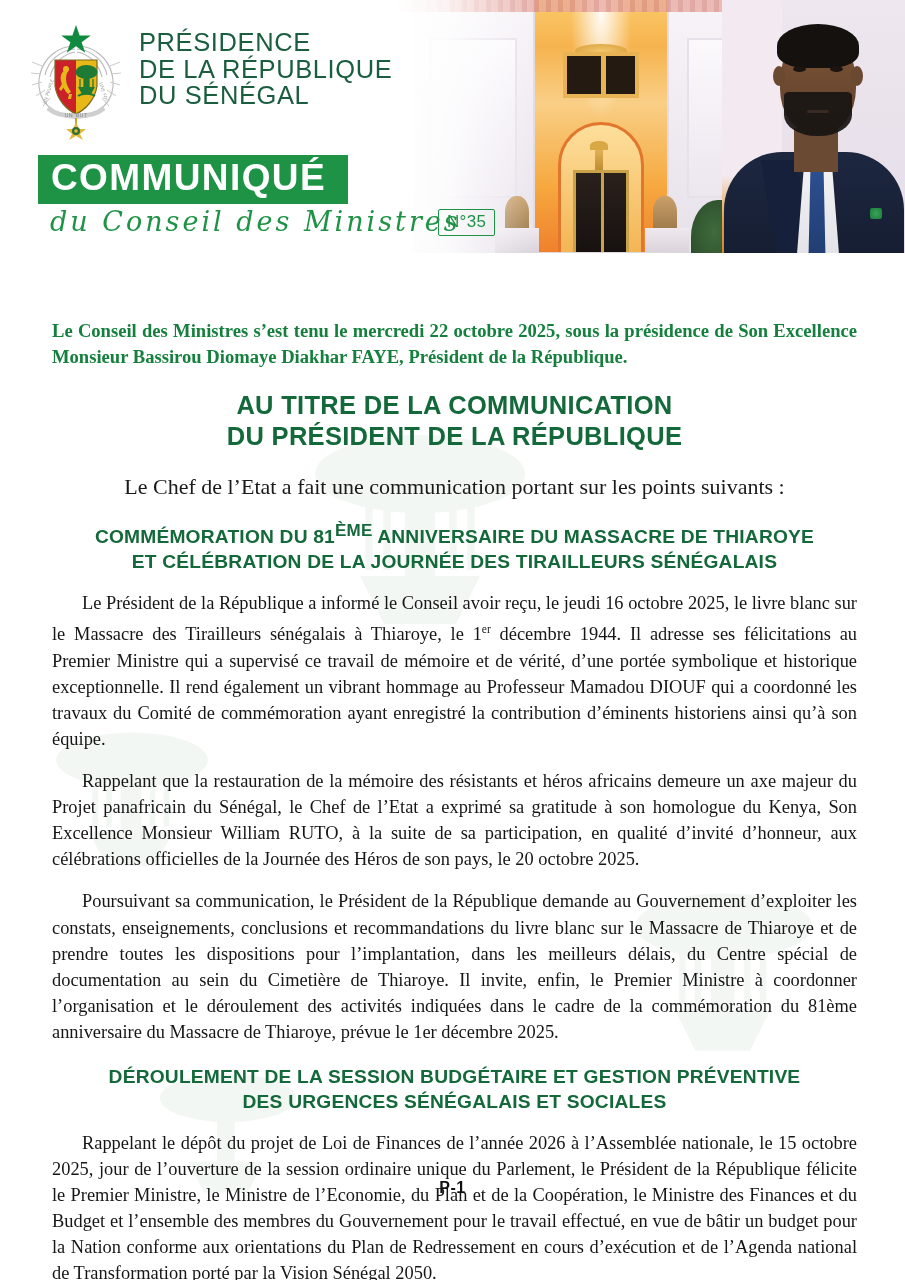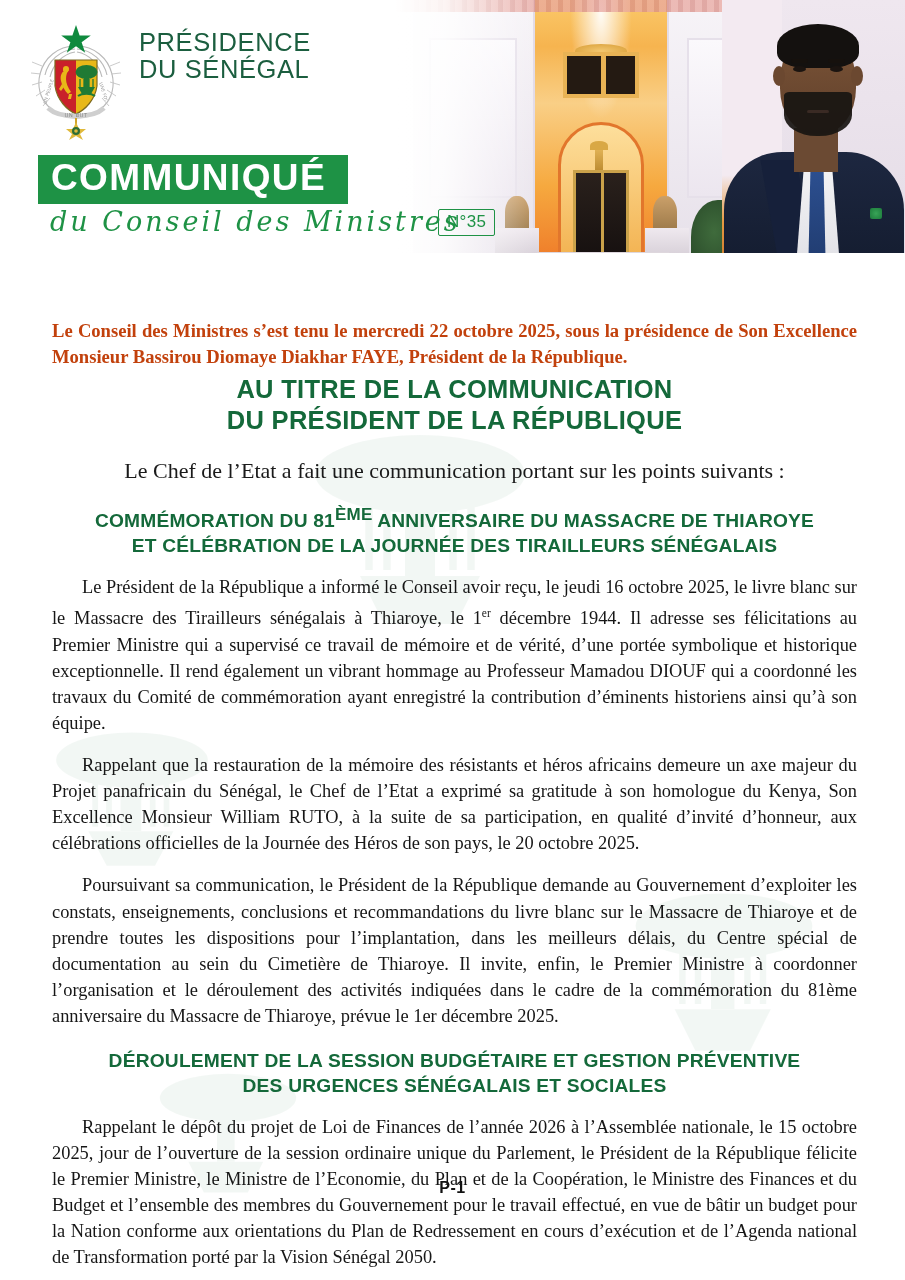--- a/index.html
+++ b/index.html
@@ -146,26 +146,26 @@
     background:#ffffff; overflow:hidden;
   }
   .watermark{
     position:absolute; left:0; top:0; width:905px; height:986px;
     opacity:.055; pointer-events:none;
   }
   .content{position:absolute; left:52px; top:0; width:805px;}
 
   .lede{
     font-family:"Liberation Serif", serif; font-weight:700; font-size:18.6px;
-    line-height:26px; color:#c2410c; text-align:justify; margin-top:24px;
+    line-height:26px; color:#15803d; text-align:justify; margin-top:24px;
   }
   h1.bigtitle{
     font-family:"Liberation Sans", sans-serif; font-weight:700; font-size:25.5px;
     color:#14693a; text-align:center; line-height:31px; letter-spacing:.3px;
-    margin-top:4px;
+    margin-top:20px;
   }
   .intro{
     font-family:"Liberation Serif", serif; font-size:22px; line-height:25px;
     color:#1a1a1a; text-align:center; margin-top:22px;
   }
   h2.sec{
     font-family:"Liberation Sans", sans-serif; font-weight:700; font-size:19.2px;
     color:#14693a; text-align:center; line-height:25px; letter-spacing:.2px;
     margin-top:19px;
   }
@@ -286,20 +286,21 @@
       <g>
         <polygon points="48,100 51,107 58,107 52,112 55,118 48,114 41,118 44,112 38,107 45,107" fill="#e0b93a"></polygon>
         <circle cx="48" cy="109" r="4" fill="#2f6e35"></circle>
         <circle cx="48" cy="109" r="1.8" fill="#e0b93a"></circle>
       </g>
     </svg>
   </div>
 
   <div class="title-block">
     <div class="ln">PRÉSIDENCE</div>
+    <div class="ln">DE LA RÉPUBLIQUE</div>
     <div class="ln">DU SÉNÉGAL</div>
   </div>
 
   <div class="communique">
     <span>COMMUNIQUÉ</span>
   </div>
 
   <div class="script">du Conseil des Ministres</div>
 
   <div class="numbox">

